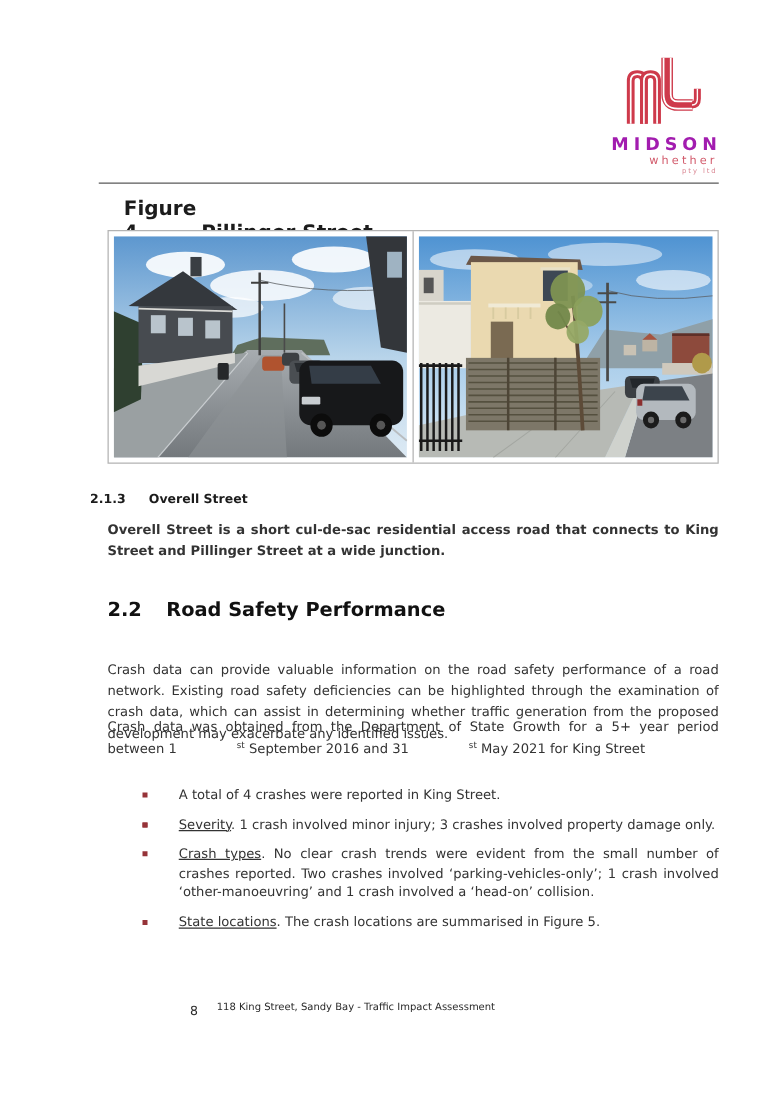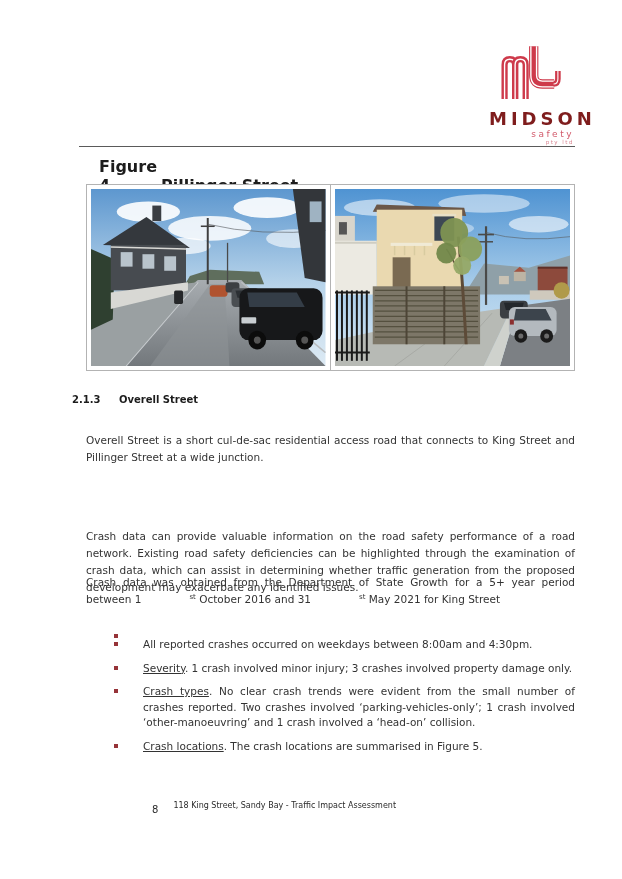--- a/index.html
+++ b/index.html
@@ -5,21 +5,21 @@
   html,body { margin:0; padding:0; background:#ffffff; }
   .page {
     position:relative; width:622px; height:879px; background:#ffffff;
     font-family:"DejaVu Sans", sans-serif; color:#333333; overflow:hidden;
     margin:0 auto;
   }
   
   .header-rule { position:absolute; left:79px; top:146px; width:496px; height:1px; background:#5a5a5a; }
   .logo { position:absolute; right:47px; top:36px; width:90px; }
   .logo-mark { display:block; margin:0 auto 2px auto; }
-  .logo-name { text-align:left; font-size:18px; letter-spacing:4px; color:#7f1d1d; font-weight:bold; padding-left:4px; }
+  .logo-name { text-align:left; font-size:14px; letter-spacing:4px; color:#a21caf; font-weight:bold; padding-left:4px; }
   .logo-tagline { text-align:right; font-size:9px; letter-spacing:2.5px; color:#d25a6b; padding-right:1px; }
   .logo-subline { text-align:right; font-size:5.5px; letter-spacing:1.5px; color:#da8793; padding-right:1px; }
   
   .figure-caption { position:absolute; left:86px; top:157px; font-size:16px; font-weight:bold; color:#1c1c1c;margin-left:13px; }
   .figure-caption .fig-label { display:inline-block; width:62px; }
   
   .photo-table { position:absolute; left:86px; top:184px; width:489px; height:187px; border:1px solid #b3b3b3; display:flex; background:#fff; box-sizing:border-box; }
   .photo-cell { flex:1 1 50%; padding:4px; box-sizing:border-box; }
   .photo-cell.first { border-right:1px solid #b3b3b3; }
   .photo-cell svg { display:block; width:100%; height:100%; }
@@ -54,21 +54,21 @@
       <path d="M26,93 V38 Q26,29 34.5,29 Q43,29 43,38 V93" fill="none" stroke="#ffffff" stroke-width="2.2"></path>
 
       <path d="M56,8 V55 Q56,69 70,69 H89" fill="none" stroke="#ce3a4b" stroke-width="15"></path>
       <path d="M51.4,8 V55 Q51.4,73.6 70,73.6 H89" fill="none" stroke="#ffffff" stroke-width="2.2"></path>
       <path d="M60.6,8 V55 Q60.6,64.4 70,64.4 H89" fill="none" stroke="#ffffff" stroke-width="2.2"></path>
 
       <path d="M88,69 Q95,69 95,61 V48" fill="none" stroke="#ce3a4b" stroke-width="9"></path>
       <path d="M88,69 Q95,69 95,61 V48" fill="none" stroke="#ffffff" stroke-width="1.8"></path>
     </svg>
     <div class="logo-name">MIDSON</div>
-    <div class="logo-tagline">safety</div>
+    <div class="logo-tagline">whether</div>
     <div class="logo-subline">pty ltd</div>
   </div>
   <div class="header-rule"></div>
 
   <div class="figure-caption">
     <span class="fig-label">Figure 4</span><span>Pillinger Street</span>
   </div>
 
   <div class="photo-table">
     <div class="photo-cell first">
@@ -231,47 +231,50 @@
         <circle cx="136" cy="58" r="12" fill="#8ba05c" opacity="0.95"></circle>
         <circle cx="112" cy="62" r="10" fill="#72884a" opacity="0.95"></circle>
         <circle cx="128" cy="74" r="9" fill="#96a966" opacity="0.95"></circle>
       </svg>
     </div>
   </div>
 
   <div class="h3" style="top:394px;">
     <span class="h-num">2.1.3</span><span>Overell Street</span>
   </div>
-  <div class="para" style="top:432px;">Overell Street is a short cul-de-sac residential access road that connects to King Street and Pillinger Street at a wide junction.</div>
-
+  <div class="para" style="top:416px;font-weight:bold;">Overell Street is a short cul-de-sac residential access road that connects to King Street and Pillinger Street at a wide junction.</div>
+
+  <div class="h2" style="top:479px;">
+    <span class="h-num">2.2</span><span>Road Safety Performance</span>
+  </div>
   <div class="para" style="top:528px;">Crash data can provide valuable information on the road safety performance of a road network.  Existing road safety deficiencies can be highlighted through the examination of crash data, which can assist in determining whether traffic generation from the proposed development may exacerbate any identified issues.</div>
 
-  <div class="para" style="top:574px;"><span>Crash data was obtained from the Department of State Growth for a 5+ year period between 1</span><span class="sup">st</span><span> October 2016 and 31</span><span class="sup">st</span><span> May 2021 for King Street</span></div>
+  <div class="para" style="top:574px;"><span>Crash data was obtained from the Department of State Growth for a 5+ year period between 1</span><span class="sup">st</span><span> September 2016 and 31</span><span class="sup">st</span><span> May 2021 for King Street</span></div>
 
 
   <ul class="bullets">
     <li>
       <span class="bullet-sq"></span>
+      <span class="lead-underline"></span><span>A total of 4 crashes were reported in King Street.</span>
+    </li>
+    <li>
+      <span class="bullet-sq"></span>
       <span class="lead-underline"></span>
     </li>
     <li>
       <span class="bullet-sq"></span>
-      <span class="lead-underline"></span><span>All reported crashes occurred on weekdays between 8:00am and 4:30pm.</span>
-    </li>
-    <li>
-      <span class="bullet-sq"></span>
       <span class="lead-underline">Severity</span><span>.  1 crash involved minor injury; 3 crashes involved property damage only.</span>
     </li>
     <li>
       <span class="bullet-sq"></span>
       <span class="lead-underline">Crash types</span><span>.  No clear crash trends were evident from the small number of crashes reported.  Two crashes involved ‘parking-vehicles-only’; 1 crash involved ‘other-manoeuvring’ and 1 crash involved a ‘head-on’ collision.</span>
     </li>
     <li>
       <span class="bullet-sq"></span>
-      <span class="lead-underline">Crash locations</span><span>.  The crash locations are summarised in Figure 5.</span>
+      <span class="lead-underline">State locations</span><span>.  The crash locations are summarised in Figure 5.</span>
     </li>
   </ul>
 
   <div class="footer">
     <span class="footer-page">8</span>
     <span class="footer-title">118 King Street, Sandy Bay - Traffic Impact Assessment</span>
   </div>
 
 </div>
 

